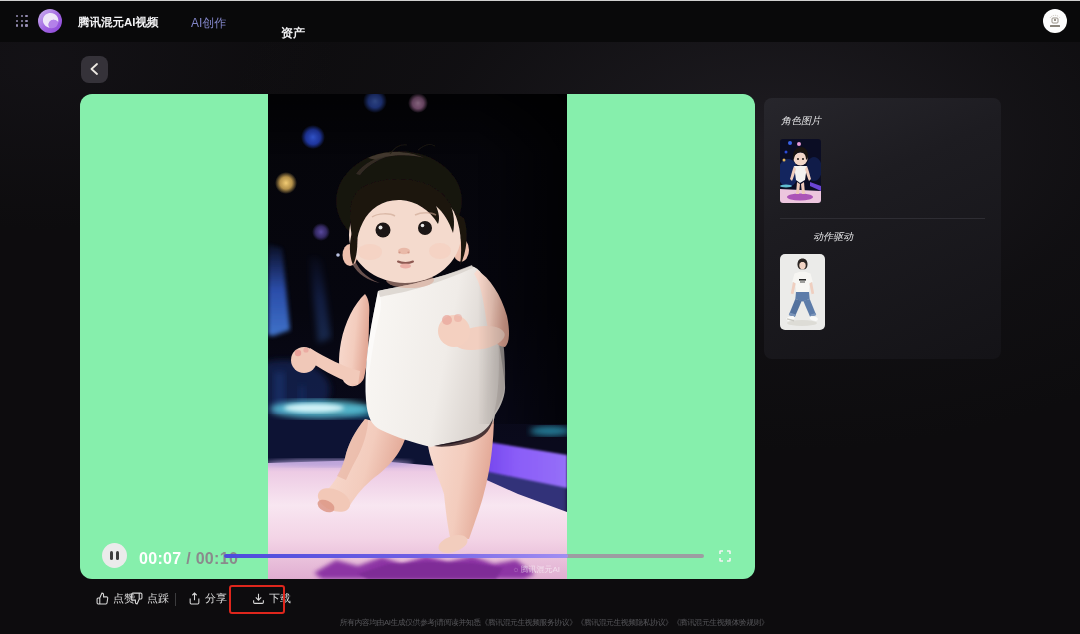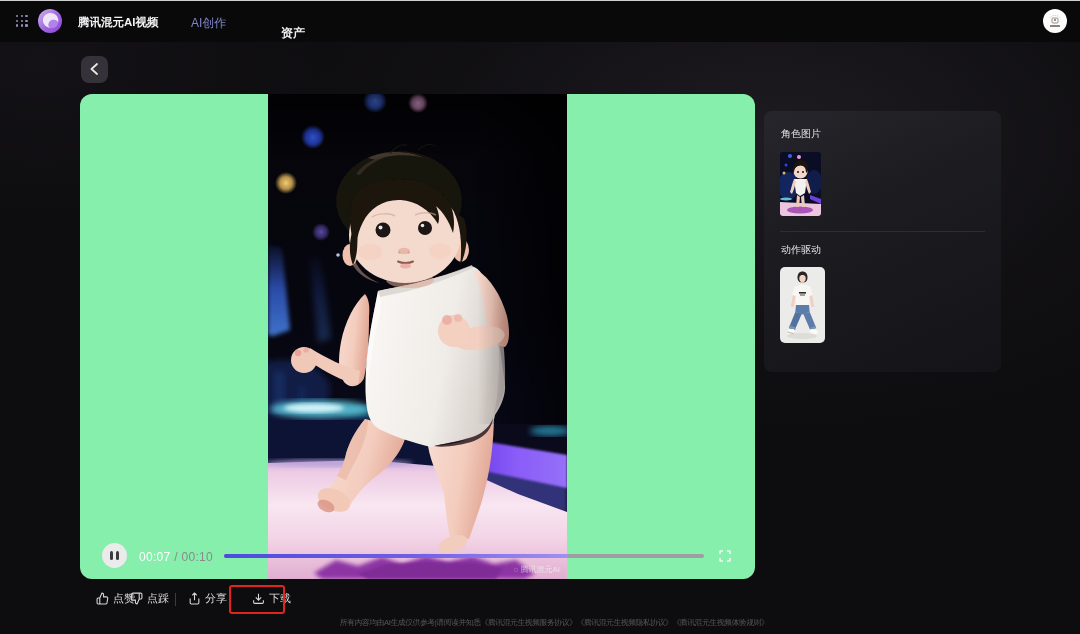--- a/index.html
+++ b/index.html
@@ -19,35 +19,35 @@
   .avatar { position:absolute; left:1043px; top:9px; width:24px; height:24px; border-radius:50%; background:#fdfdfd; overflow:hidden; }
 
   .backbtn { position:absolute; left:81px; top:56px; width:27px; height:27px; border-radius:8px; background:#353239; color:#e8e4de; text-align:center; }
   .backbtn svg { margin-top:7px; }
 
   .player { position:absolute; left:80px; top:94px; width:675px; height:485px; border-radius:12px; background:#86efac; overflow:hidden; }
   .video { position:absolute; left:188px; top:0; width:299px; height:485px; }
 
   .pausebtn { position:absolute; left:102px; top:543px; width:25px; height:25px; border-radius:50%; background:#ebebeb; z-index:20; }
   .pausebtn i { position:absolute; top:8px; width:3px; height:9px; border-radius:1.5px; background:#3c3c3c; }
-  .time { position:absolute; left:139px; top:550px; font-size:12px; font-weight:normal; color:#fff; z-index:20; letter-spacing:0.3px; }
+  .time { position:absolute; left:139px; top:550px; font-size:16px; font-weight:bold; color:#fff; z-index:20; letter-spacing:0.3px; }
   .time .dim { color:#8a8a8c; }
   .track { position:absolute; left:224px; top:553.5px; width:480px; height:4px; border-radius:2px; background:#9d9da2; z-index:20; }
   .track .fill { position:absolute; left:0; top:0; width:344px; height:4px; border-radius:2px; background:linear-gradient(90deg,#4c4cdc,#6f5fe4 55%,#a18ff2); }
   .fsbtn { position:absolute; left:719px; top:549.5px; z-index:20; }
 
   .actions { position:absolute; left:80px; top:585px; height:30px; color:#dcdcdc; font-size:13px; z-index:5; }
   .act { position:absolute; top:-1.5px; height:30px; display:flex; align-items:center; gap:4px; white-space:nowrap; font-size:11px; }
   .redbox { position:absolute; left:149px; top:0px; width:56px; height:29px; border:2px solid #de261c; border-radius:3px; }
   .vdiv { position:absolute; left:95px; top:8px; width:1px; height:13px; background:#3c3c3e; }
 
   .footer { position:absolute; left:14px; top:617px; width:1080px; text-align:center; font-size:7.8px; letter-spacing:-0.42px; color:#56565a; }
 
-  .sidebar { position:absolute; left:764px; top:111px; width:237px; height:261px; border-radius:8px;
-    background:linear-gradient(155deg,#27262c 0%, #1d1c21 35%, #141317 100%); }
+  .sidebar { position:absolute; left:764px; top:98px; width:237px; height:261px; border-radius:8px;
+    background:linear-gradient(155deg,#27262c 0%, #1d1c21 35%, #141317 100%);font-style:italic; }
   .sb-label { position:absolute; left:17px; font-size:10px; color:#e4e4e6; }
   .thumb1 { position:absolute; left:16px; top:41px; width:41px; height:64px; border-radius:3px; overflow:hidden; }
   .sb-div { position:absolute; left:16px; top:120px; width:205px; height:1px; background:#2e2d33; }
   .thumb2 { position:absolute; left:16px; top:156px; width:45px; height:76px; border-radius:5px; overflow:hidden; }
   .regen { position:absolute; left:766px; top:365px; width:233px; height:20px; border-radius:4px; background:#1f1f24;
     display:flex; align-items:center; justify-content:center; gap:5px; color:#f0f0f0; font-size:9.5px; }
 </style>
 </head>
 <body>
 <div class="page">
@@ -341,21 +341,21 @@
         <path d="M27,27 C29,32 30,37 31,40 L29,42 C27,38 26,33 25,30 Z" fill="#f0cdbd"></path>
         <path d="M17,43 L16,55 L19,55 L20,45 Z" fill="#eec9b9"></path>
         <path d="M24,43 L25,55 L22,55 L21,45 Z" fill="#eec9b9"></path>
         <ellipse cx="20.5" cy="20" rx="7" ry="6.5" fill="#f2d6c8"></ellipse>
         <path d="M13,18 C13,11 17,8 21,8 C25,8 28,11 28,17 C28,19 27,20 26,21 C26,16 24,13 20,13 C17,13 14,16 14,21 C13,20 13,19 13,18 Z" fill="#1a1410"></path>
         <circle cx="18" cy="20" r="1" fill="#1a1410"></circle>
         <circle cx="23" cy="20" r="1" fill="#1a1410"></circle>
       </g>
     </svg>
     <div class="sb-div"></div>
-    <div class="sb-label" style="top:132px;">动作驱动</div>
+    <div class="sb-label" style="top:132px;margin-left:32px;">动作驱动</div>
     <svg class="thumb2" viewBox="0 0 45 76">
       <rect width="45" height="76" fill="#ebebe9"></rect>
       <ellipse cx="22" cy="69" rx="15" ry="3" fill="#dddcd6"></ellipse>
       <path d="M17.5,10.5 C17.5,6.5 19.5,4.5 22.5,4.5 C25.5,4.5 27.5,6.5 27.5,10.5 C27.5,13 26.5,14.5 25,15.2 L20,15.2 C18.5,14.5 17.5,13 17.5,10.5 Z" fill="#2b2623"></path>
       <ellipse cx="22.5" cy="11.5" rx="3.2" ry="3.7" fill="#f2d4c4"></ellipse>
       <path d="M19,9.5 C19.5,7 21,6 22.5,6 C24,6 25.5,7 26,9.5 C25,8.3 23.5,8 22.5,8 C21.5,8 20,8.4 19,9.5 Z" fill="#2b2623"></path>
       <path d="M14.5,19.5 L20,17.8 L25,17.8 L30.5,19.5 L32.8,28 L29.6,29 L29,38 L16,38 L15.4,29 L12.2,28 Z" fill="#f7f6f3"></path>
       <rect x="19" y="25" width="7" height="1.6" fill="#2a2a2a"></rect>
       <rect x="20" y="27.4" width="5" height="1.2" fill="#666"></rect>
       <path d="M13,28 L10.8,39.5 L13.4,40.2 L15.6,29.5 Z" fill="#efcfc0"></path>

